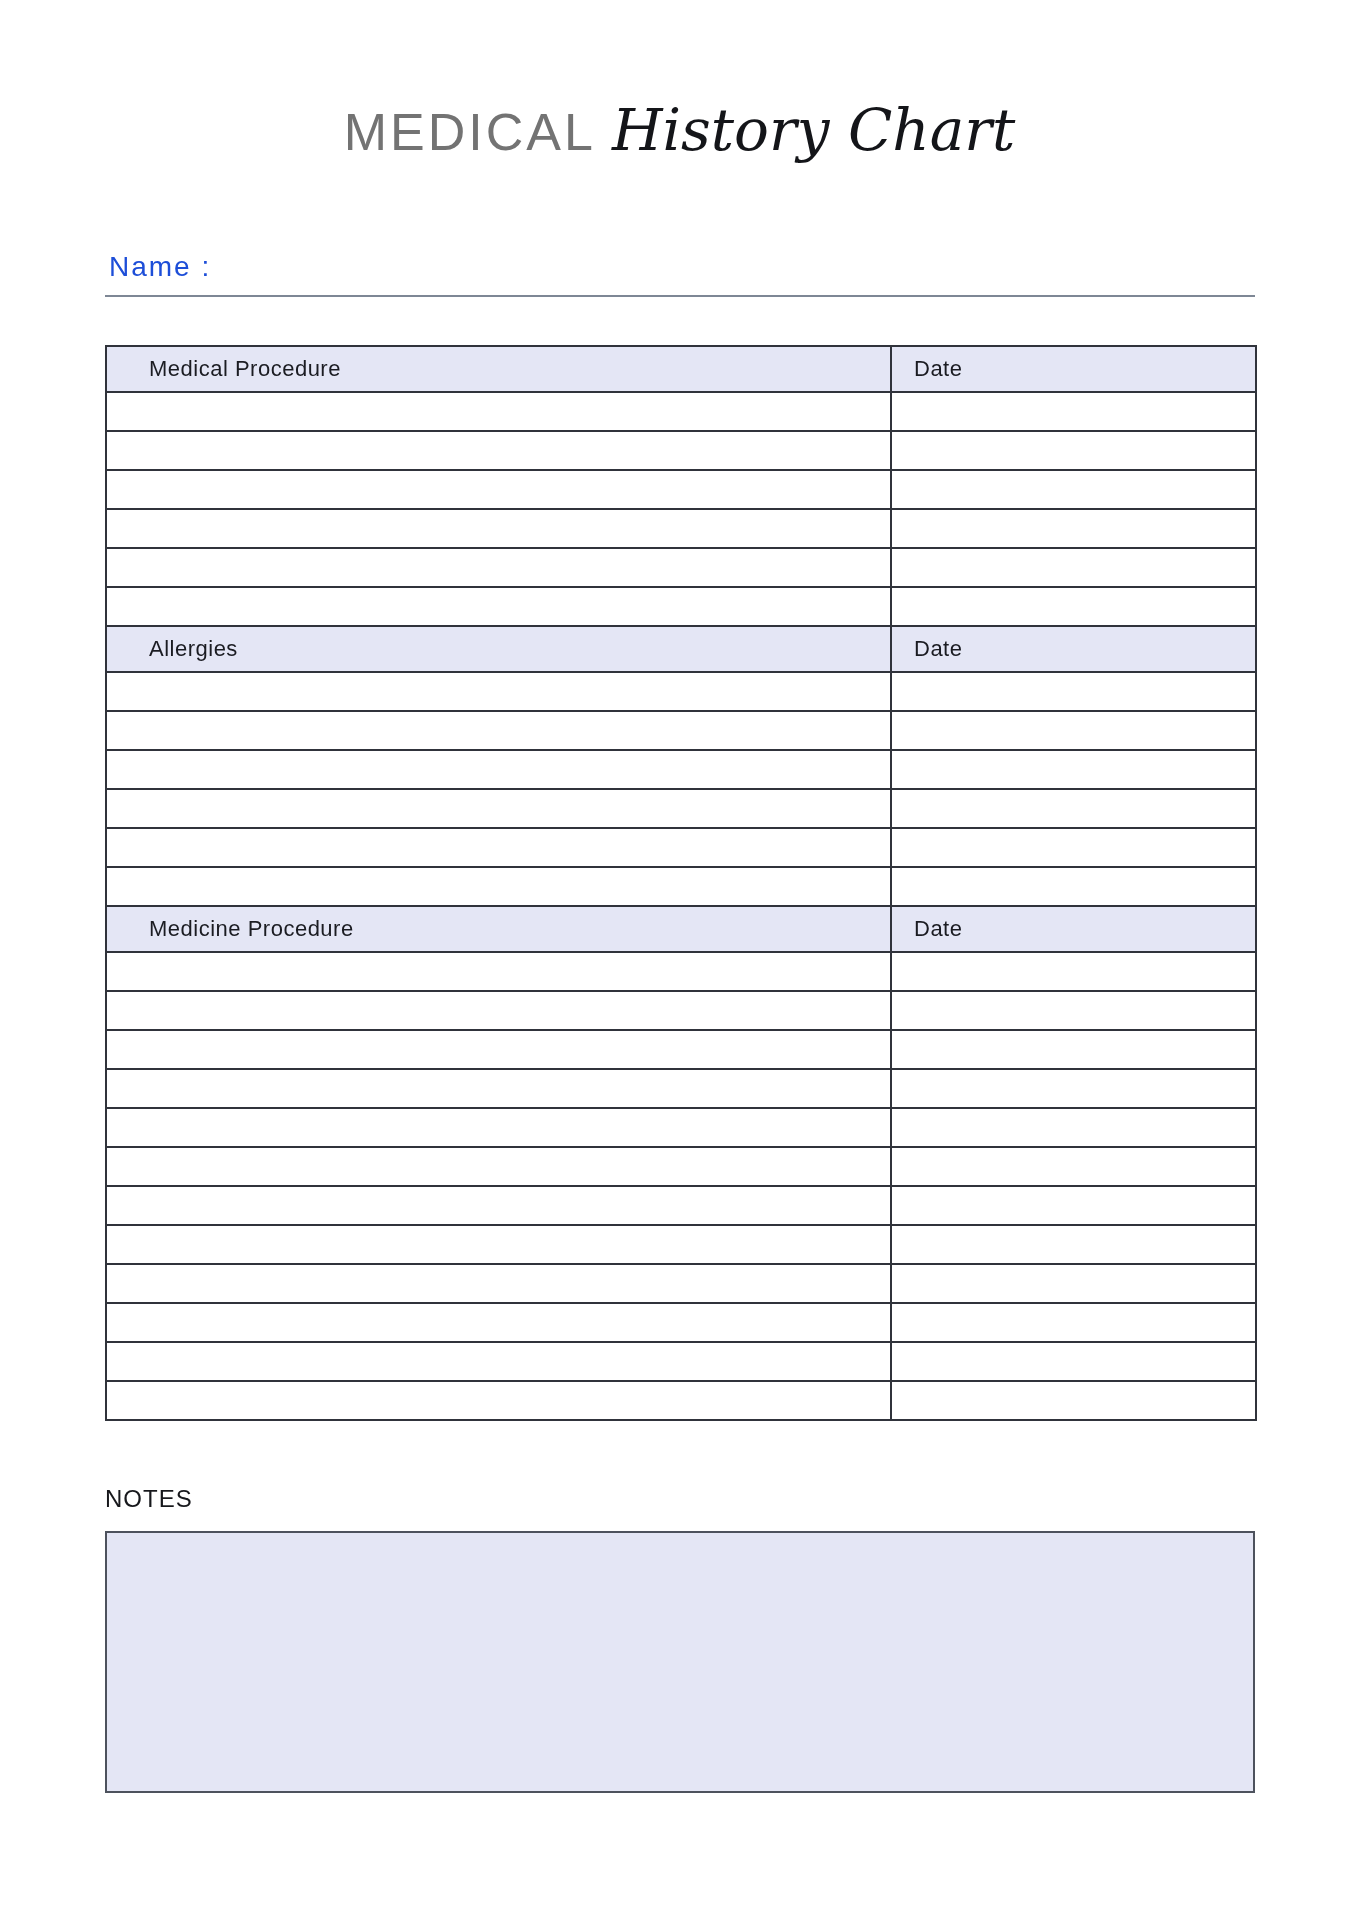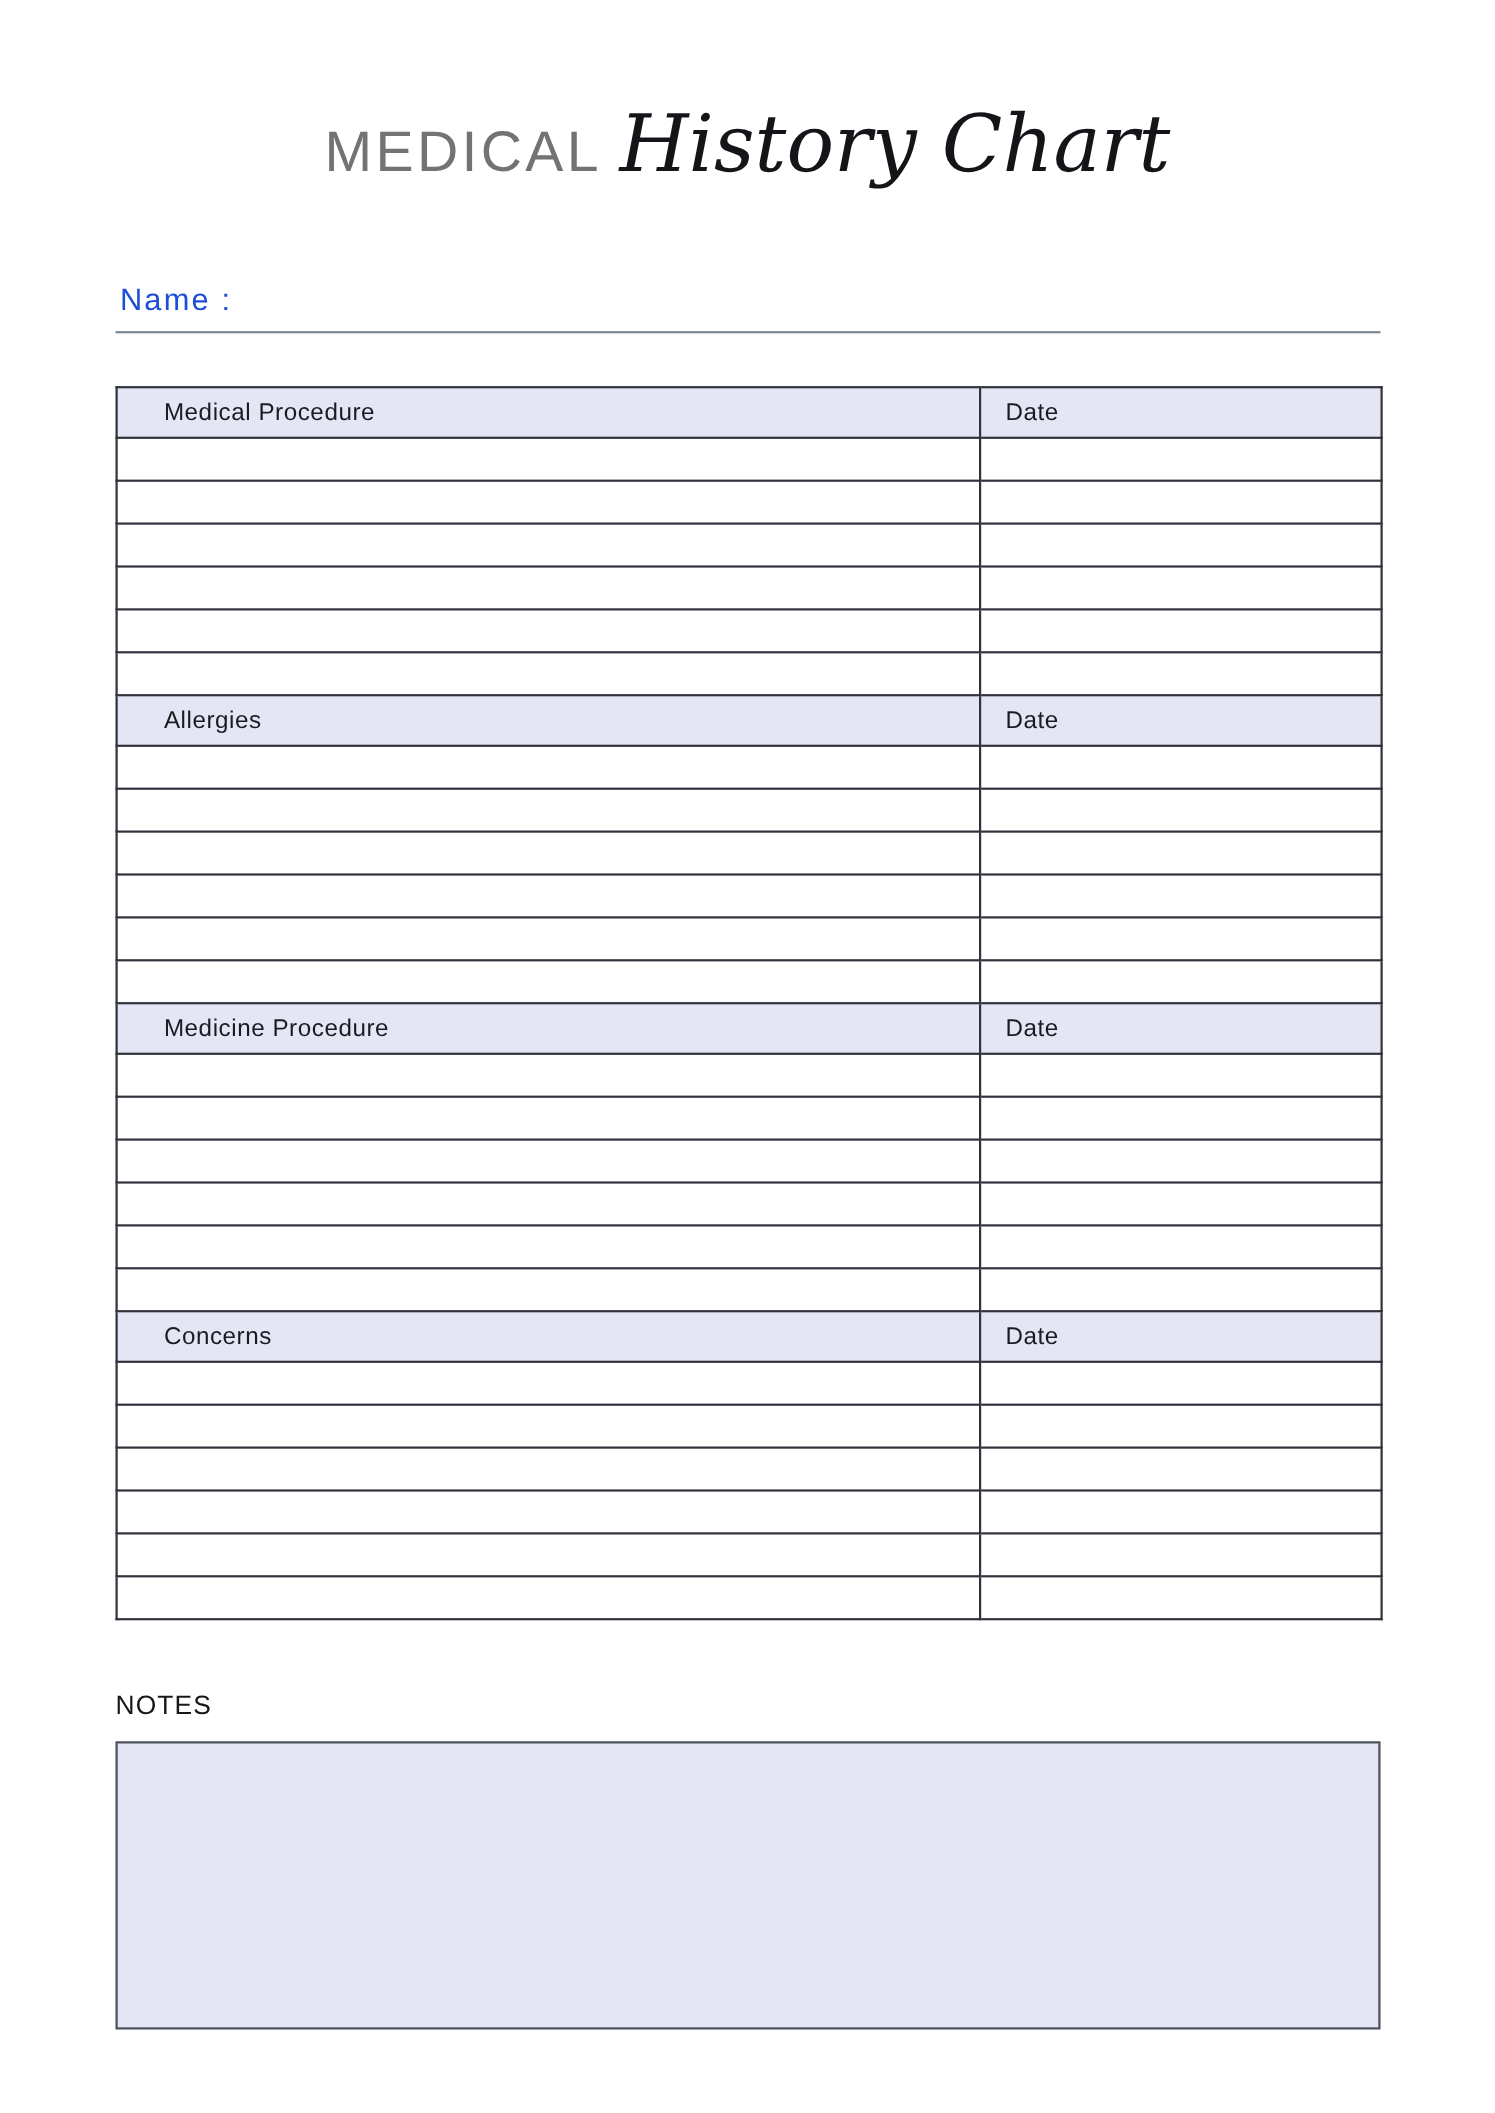--- a/index.html
+++ b/index.html
@@ -11,21 +11,21 @@
   }
   .page { position:relative; width:1359px; height:1921px; background:#ffffff; overflow:hidden; }
 
   
   .title { text-align:center; padding-top:74px; line-height:112px; white-space:nowrap; }
   .title-main {
     font-size:52px; font-weight:400; letter-spacing:3px; color:#737373;
   }
   .title-script {
     font-family:"DejaVu Serif", serif; font-style:italic; font-weight:500;
-    font-size:72px; margin-left:16px; color:#141519;
+    font-size:58px; margin-left:16px; color:#141519;
   }
 
   
   .name-row {
     margin:50px 104px 0 105px;
     padding:0 0 12px 4px;
     border-bottom:2px solid #7e8795;
   }
   .name-label {
     font-size:28px; line-height:32px; letter-spacing:2px; color:#1d4ed8; font-weight:500;
@@ -159,24 +159,20 @@
           <td></td>
         </tr>
         <tr class="data-row">
           <td></td>
           <td></td>
         </tr>
         <tr class="data-row">
           <td></td>
           <td></td>
         </tr>
-      <tr class="section-header">
-        <td>Concerns</td>
-        <td>Date</td>
-      </tr>
         <tr class="data-row">
           <td></td>
           <td></td>
         </tr>
         <tr class="data-row">
           <td></td>
           <td></td>
         </tr>
         <tr class="data-row">
           <td></td>

